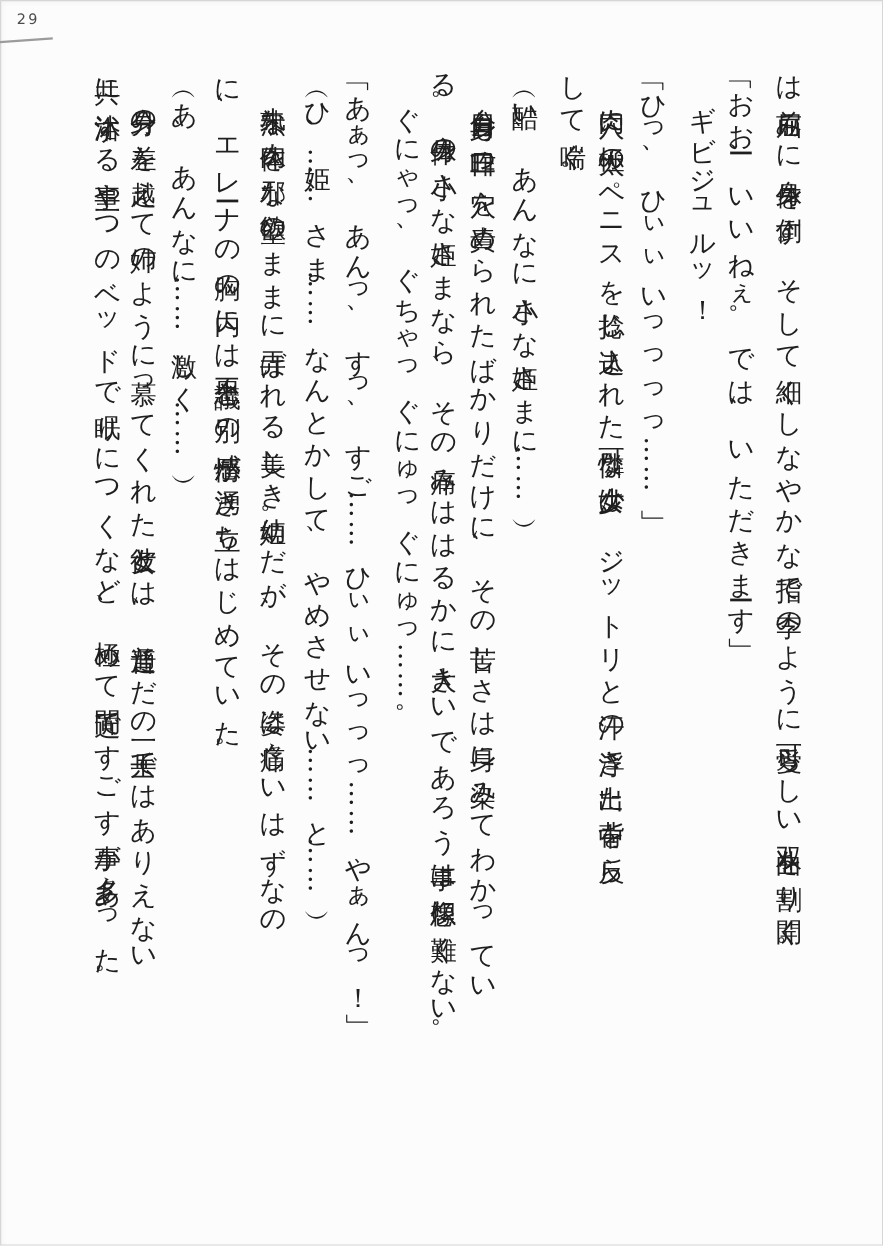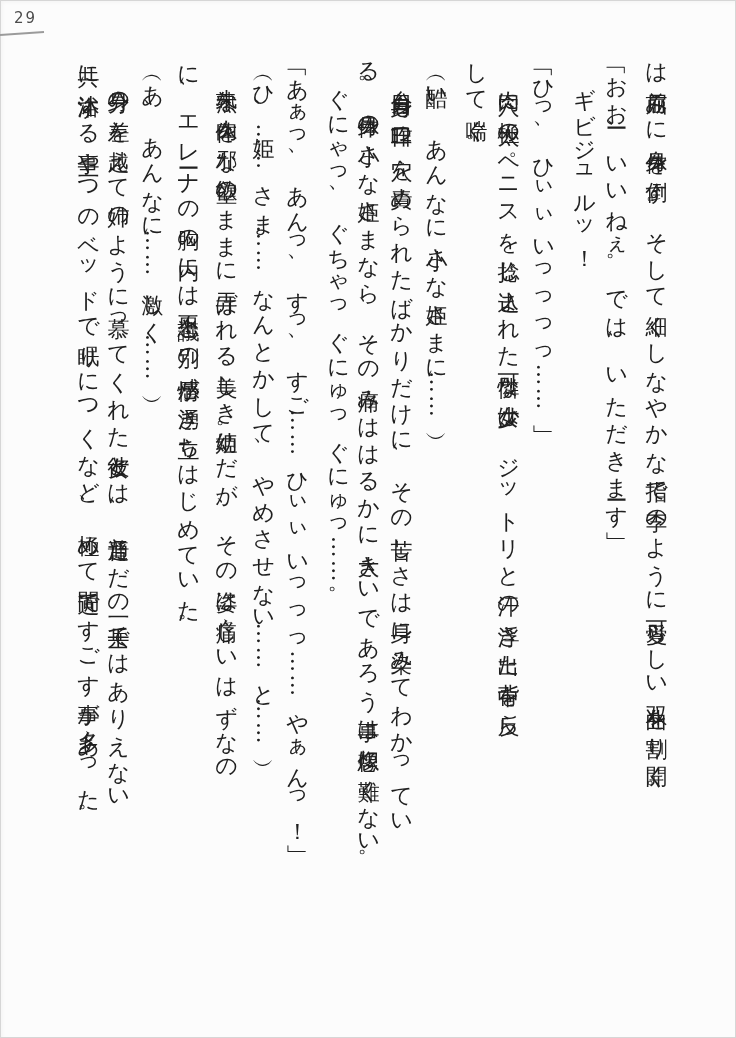--- a/index.html
+++ b/index.html
@@ -11,21 +11,21 @@
   .page{
     position:relative;
     width:736px;height:1038px;
     background:#fcfcfc;
     box-shadow:inset 0 0 0 1px #d6d6d6, inset 2px 2px 4px rgba(0,0,0,0.04);
     overflow:hidden;
   }
   .pagenum{
     position:absolute;top:9px;left:14px;
     font-family:"DejaVu Sans","Liberation Sans",sans-serif;
-    font-size:15px;color:#4c4c4c;letter-spacing:2px;text-align:center;
+    font-size:12px;color:#4c4c4c;letter-spacing:2px;text-align:center;
   }
   .pagenum-rule{
     position:absolute;top:31px;left:-4px;width:48px;height:2px;
     background:#9b9b9b;
     transform:rotate(-4deg);transform-origin:right center;
   }
   .text-block{position:absolute;inset:0;}
   .col{
     position:absolute;
     writing-mode:vertical-rl;

